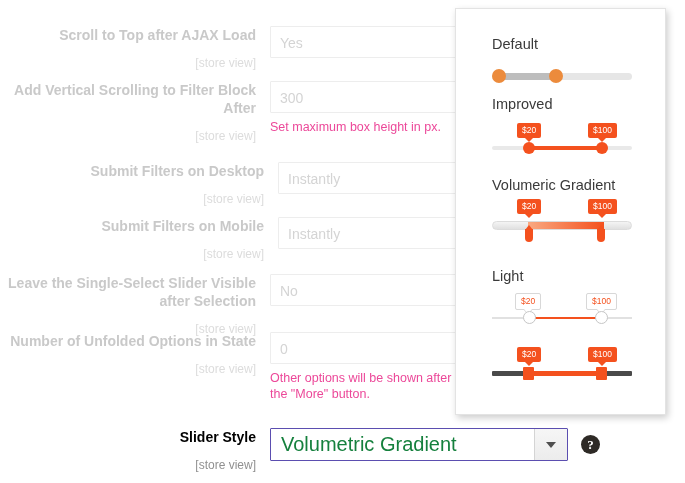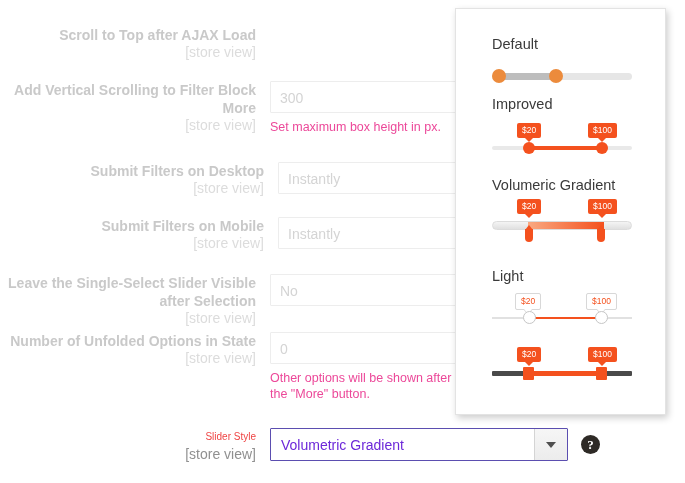--- a/index.html
+++ b/index.html
@@ -28,24 +28,24 @@
   }
   .field-label{
     display:block;
     font-size:14px;
     line-height:18px;
     color:#c9c9c9;
     font-weight:600;
   }
   .scope{
     display:block;
-    font-size:14px;
+    font-size:12px;
     line-height:15px;
     color:#dcdcdc;
-    margin-top:1px;
+    margin-top:12px;
   }
   .field-col{
     width:260px;
   }
   .control{
     box-sizing:border-box;
     width:245px;
     height:32px;
     border:1px solid #ededed;
     background:#ffffff;
@@ -59,38 +59,38 @@
   }
   .note{
     font-size:12.5px;
     line-height:16px;
     color:#ec4899;
     margin-top:6px;
     width:245px;
   }
 
   
-  .row-active .field-label{ color:#ef4444; font-weight:400; font-size:10px;}
+  .row-active .field-label{ color:#000000; font-weight:700; font-size:14px;}
   .row-active .scope{ color:#909090; }
 
   .select-wrap{
     position:relative;
     width:298px;
     height:33px;
     box-sizing:border-box;
     border:1.6px solid #5b4eb0;
     background:#fff;
     border-radius:1px;
     display:flex;
     align-items:stretch;
   }
   .select-text{
     flex:1;
-    font-size:14px;
-    color:#6d28d9;
+    font-size:20px;
+    color:#15803d;
     display:flex;
     align-items:center;
     padding-left:10px;
   }
   .select-arrow{
     width:32px;
     border-left:1px solid #d4d4d4;
     background:linear-gradient(#f6f6f6,#ececec);
     display:flex;
     align-items:center;
@@ -219,25 +219,28 @@
 </head>
 <body>
 
 <div class="form">
 
   <div class="row" style="left:0;top:26px;">
     <div class="label-col">
       <span class="field-label">Scroll to Top after AJAX Load</span>
       <span class="scope">[store view]</span>
     </div>
+    <div class="field-col">
+      <div class="control">Yes</div>
+    </div>
   </div>
 
   <div class="row" style="left:0;top:81px;">
     <div class="label-col">
-      <span class="field-label">Add Vertical Scrolling to Filter Block More</span>
+      <span class="field-label">Add Vertical Scrolling to Filter Block After</span>
       <span class="scope">[store view]</span>
     </div>
     <div class="field-col">
       <div class="control">300</div>
       <div class="note">Set maximum box height in px.</div>
     </div>
   </div>
 
   <div class="row" style="left:8px;top:162px;">
     <div class="label-col">

